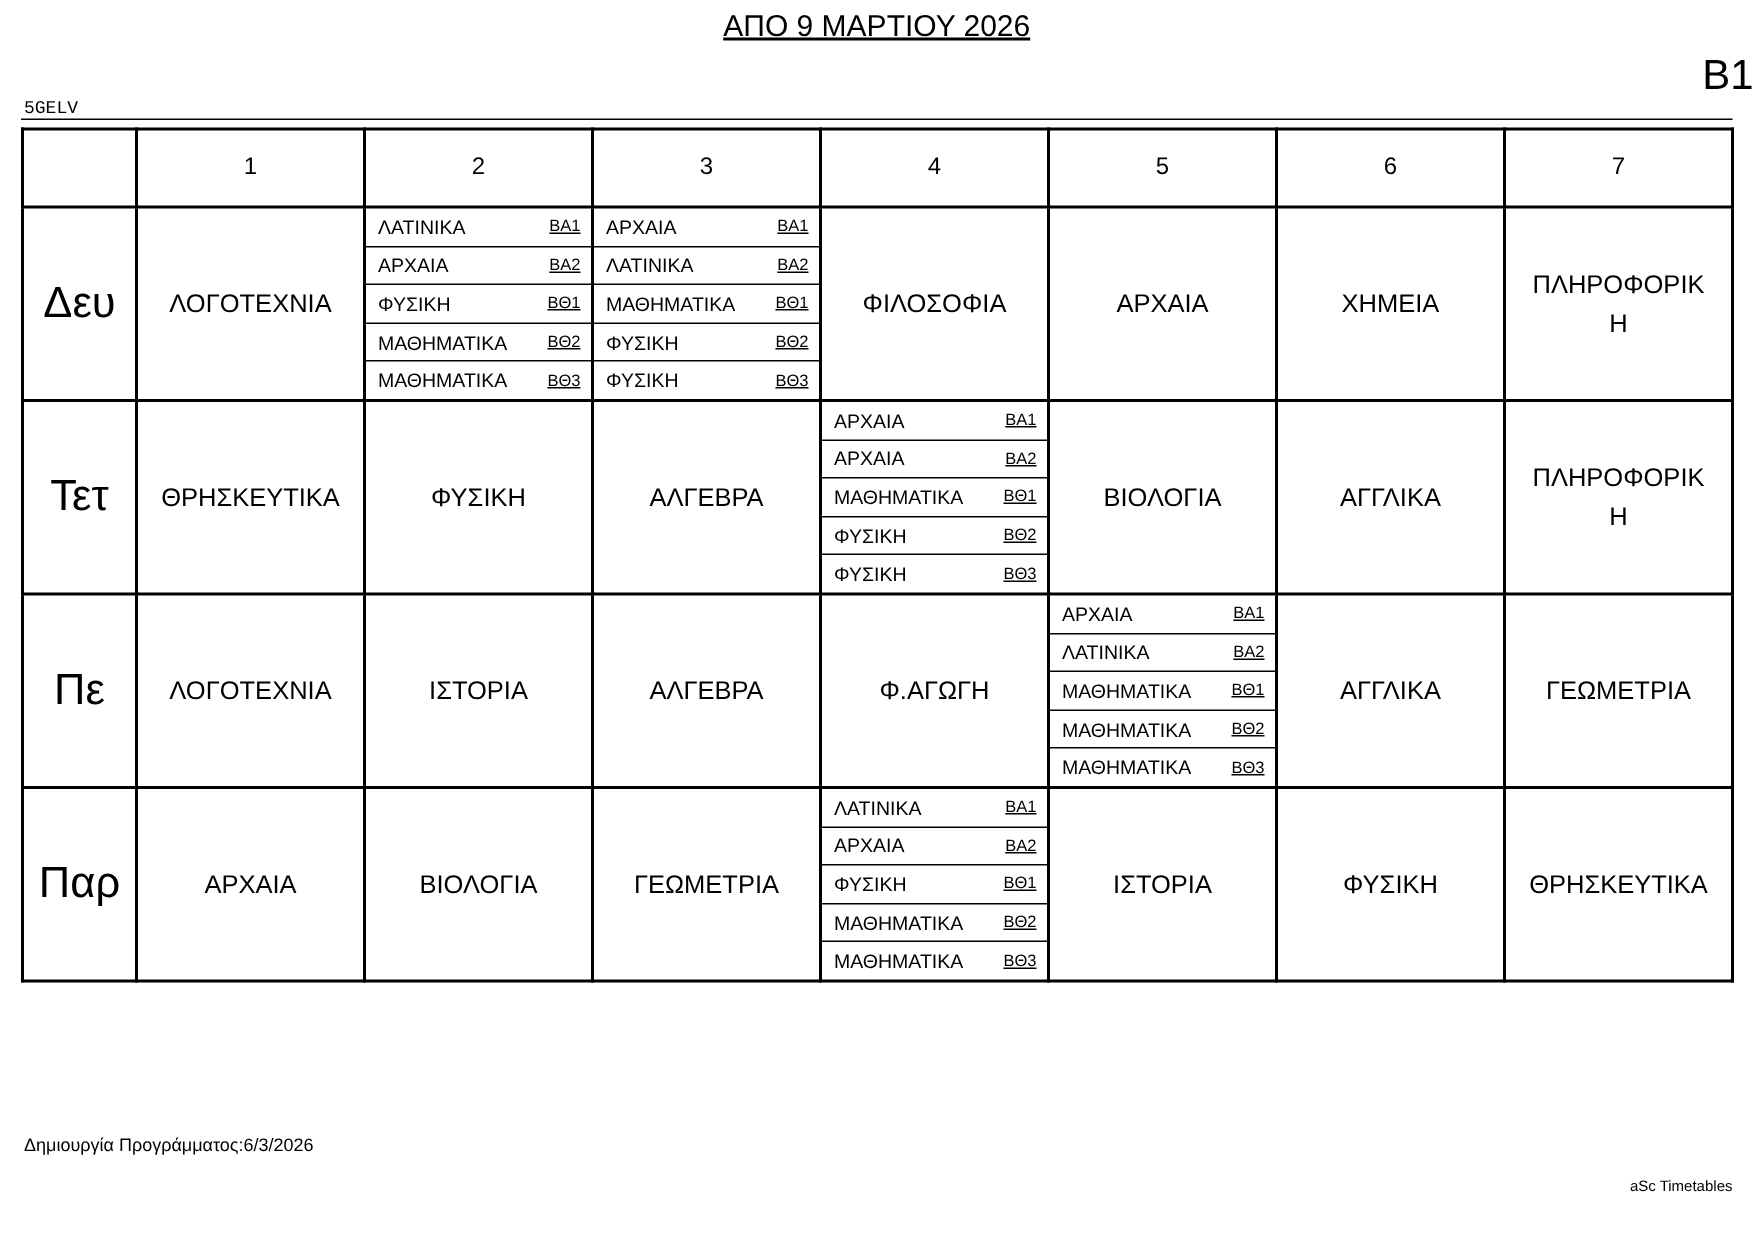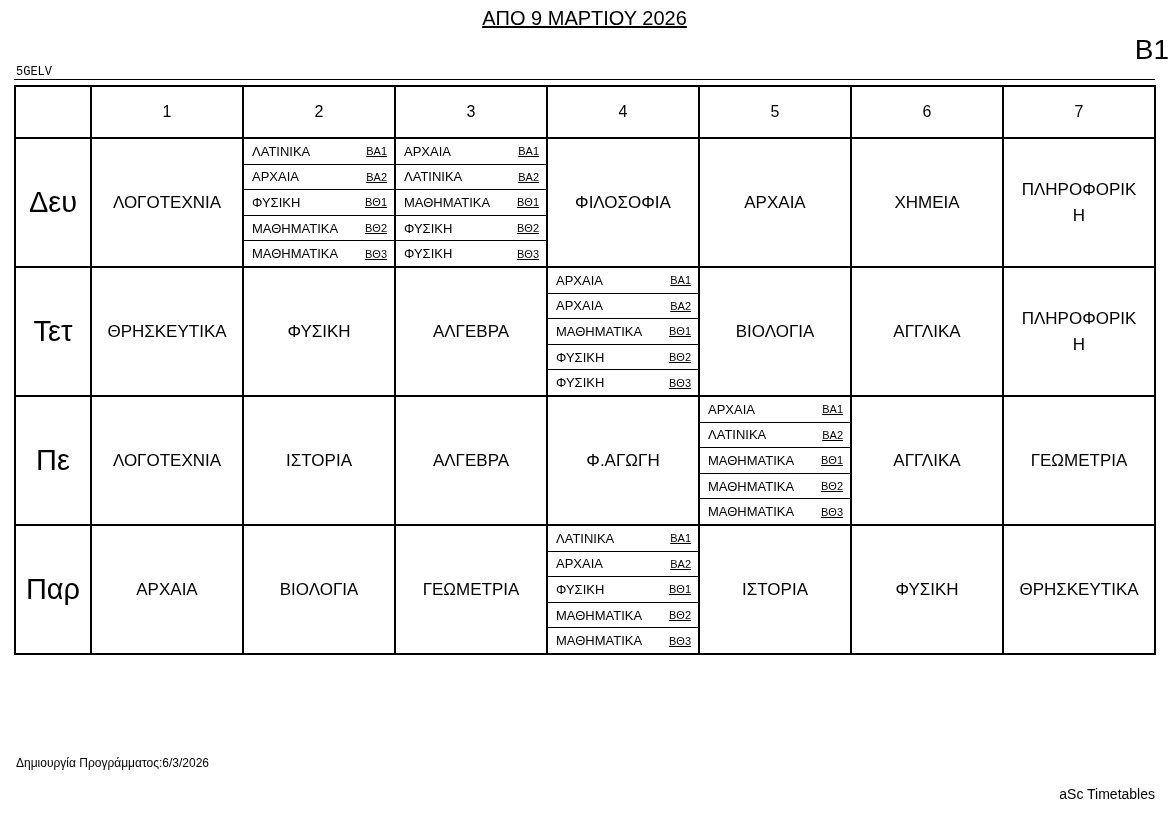--- a/index.html
+++ b/index.html
@@ -41,21 +41,21 @@
   td.split { vertical-align: top; }
   .split-box { display: flex; flex-direction: column; height: 127px; }
   .subrow {
     flex: 1; display: flex; align-items: center; justify-content: space-between;
     padding: 0 7px 0 8px; border-bottom: 1px solid #000; overflow: hidden;
   }
   .subrow:last-child { border-bottom: none; }
   .sub-subject { font-size: 13px; white-space: nowrap; }
   .sub-group { font-size: 11px; white-space: nowrap; text-decoration: underline; }
   .footer-left { position: absolute; top: 756px; left: 16px; font-size: 12px; }
-  .footer-right { position: absolute; top: 786px; right: 14px; font-size: 14px; }
+  .footer-right { position: absolute; top: 786px; right: 14px; font-size: 10px; }
 </style>
 </head>
 <body>
 
 <div class="date-title">ΑΠΟ 9 ΜΑΡΤΙΟΥ 2026</div>
 <div class="class-title">B1</div>
 <div class="plan-code">5GELV</div>
 <div class="header-rule"></div>
 
 <table class="tt">

